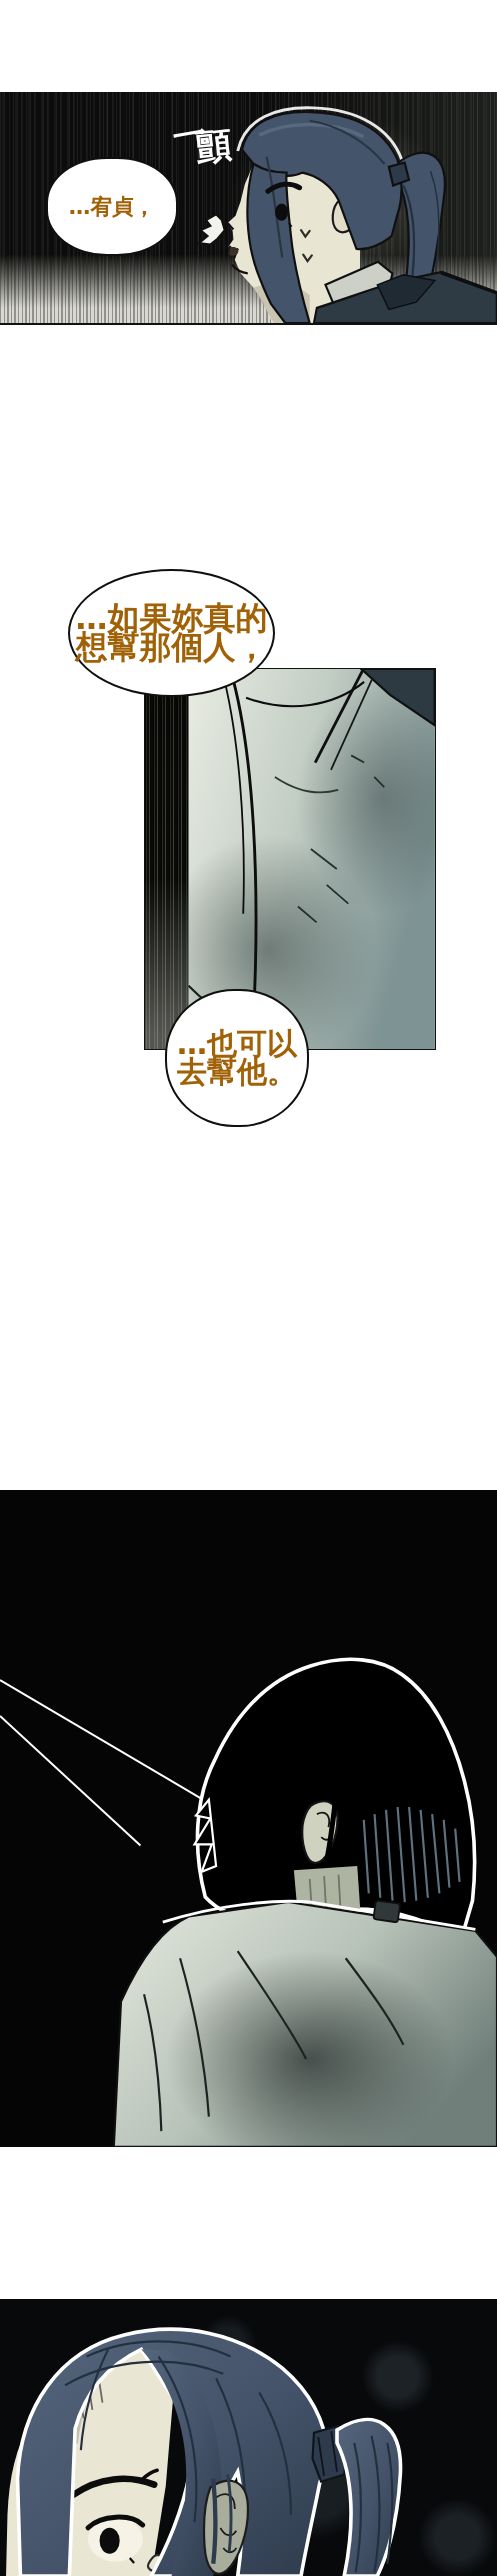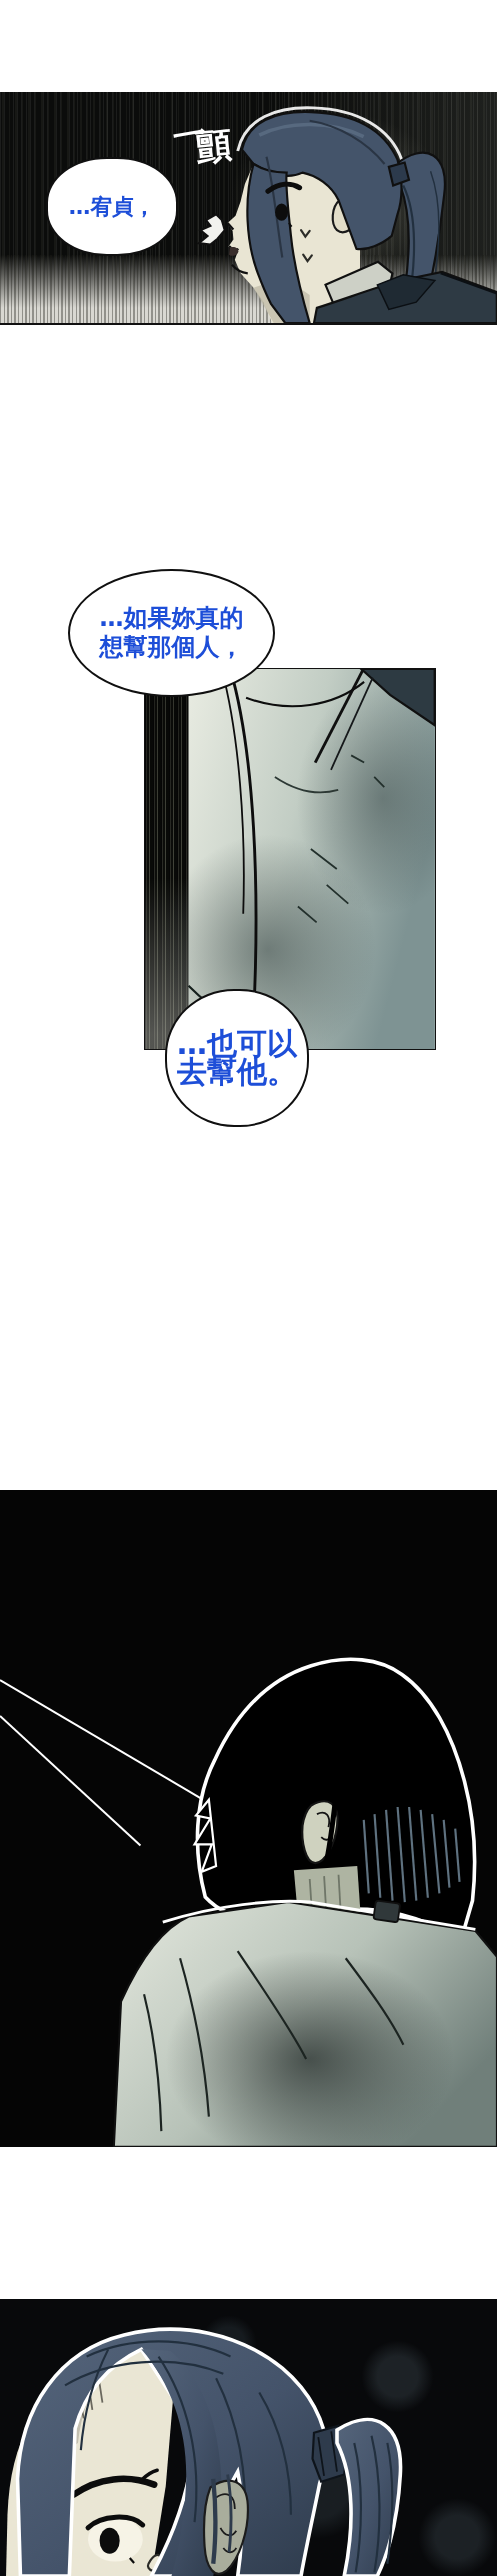--- a/index.html
+++ b/index.html
@@ -17,23 +17,23 @@
   .p1-fade{position:absolute;left:0;bottom:0;width:100%;height:68px;
     background:
       repeating-linear-gradient(90deg, rgba(28,28,22,.38) 0 1.4px, transparent 1.4px 3.6px),
       linear-gradient(to top, #d9d8d2 22%, rgba(217,216,210,0));}
   .sfx{position:absolute;color:#fff;font-weight:bold;z-index:4;line-height:1;}
   .sfx-1{left:173px;top:29px;font-size:29px;transform:rotate(-10deg);}
   .sfx-2{left:196px;top:36px;font-size:36px;transform:rotate(-6deg);}
   
   .bubble{position:absolute;background:#fff;border:2.5px solid #101010;border-radius:50%;
     display:flex;flex-direction:column;align-items:center;justify-content:center;
-    text-align:center;font-weight:bold;color:#1d4ed8;z-index:6;}
+    text-align:center;font-weight:bold;color:#a16207;z-index:6;}
   .b-p1{left:46px;top:157px;width:128px;height:95px;font-size:21.6px;border-radius:46%;}
-  .b-p2a{left:68px;top:569px;width:203px;height:124px;font-size:24px;line-height:29.5px;}
+  .b-p2a{left:68px;top:569px;width:203px;height:124px;font-size:32px;line-height:29.5px;}
   .b-p2b{left:165px;top:989px;width:140px;height:134px;font-size:30px;line-height:28px;border-radius:48%;}
   
   .p2{left:144px;top:668px;width:290px;height:380px;background:#9fb0ac;border:1.8px solid #111;}
   .p2-streaks{position:absolute;left:0;top:0;width:63px;height:100%;
     background:
       linear-gradient(to bottom, rgba(0,0,0,.25), transparent 55%, rgba(225,226,218,.35) 96%),
       repeating-linear-gradient(90deg, #060606 0 1.4px, #2b2c26 1.4px 2.2px, #0c0d0a 2.2px 4.3px, #42443a 4.3px 5px, #090a08 5px 8px);}
   
   .p3{left:0;top:1490px;width:497px;height:657px;background:#050505;}
   .speedline{position:absolute;height:2.2px;background:#fff;transform-origin:left center;z-index:2;}

